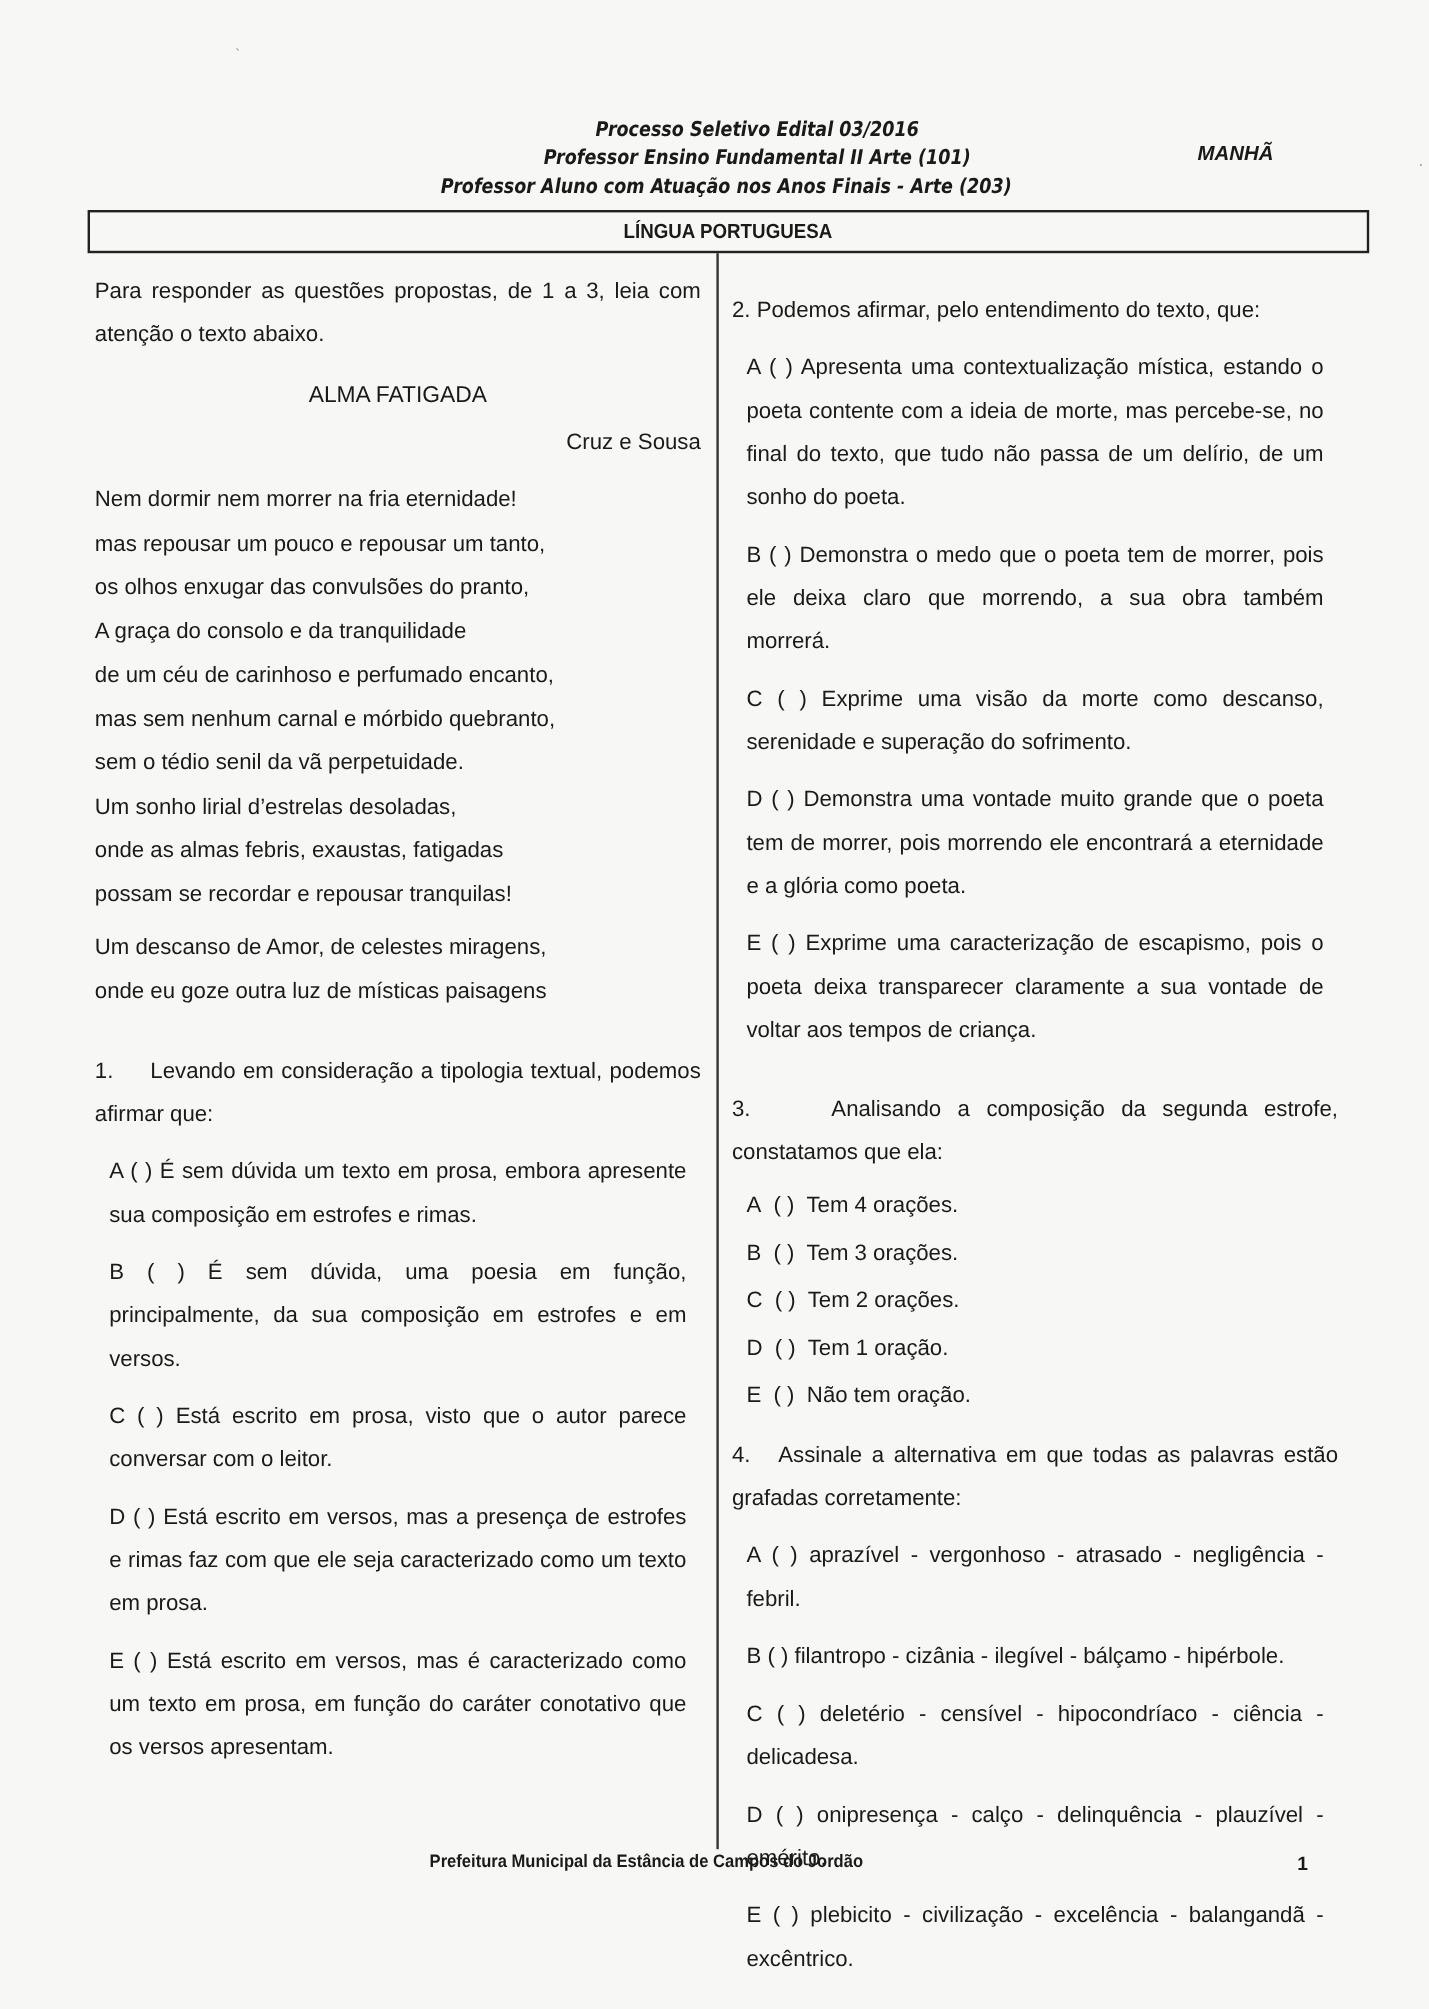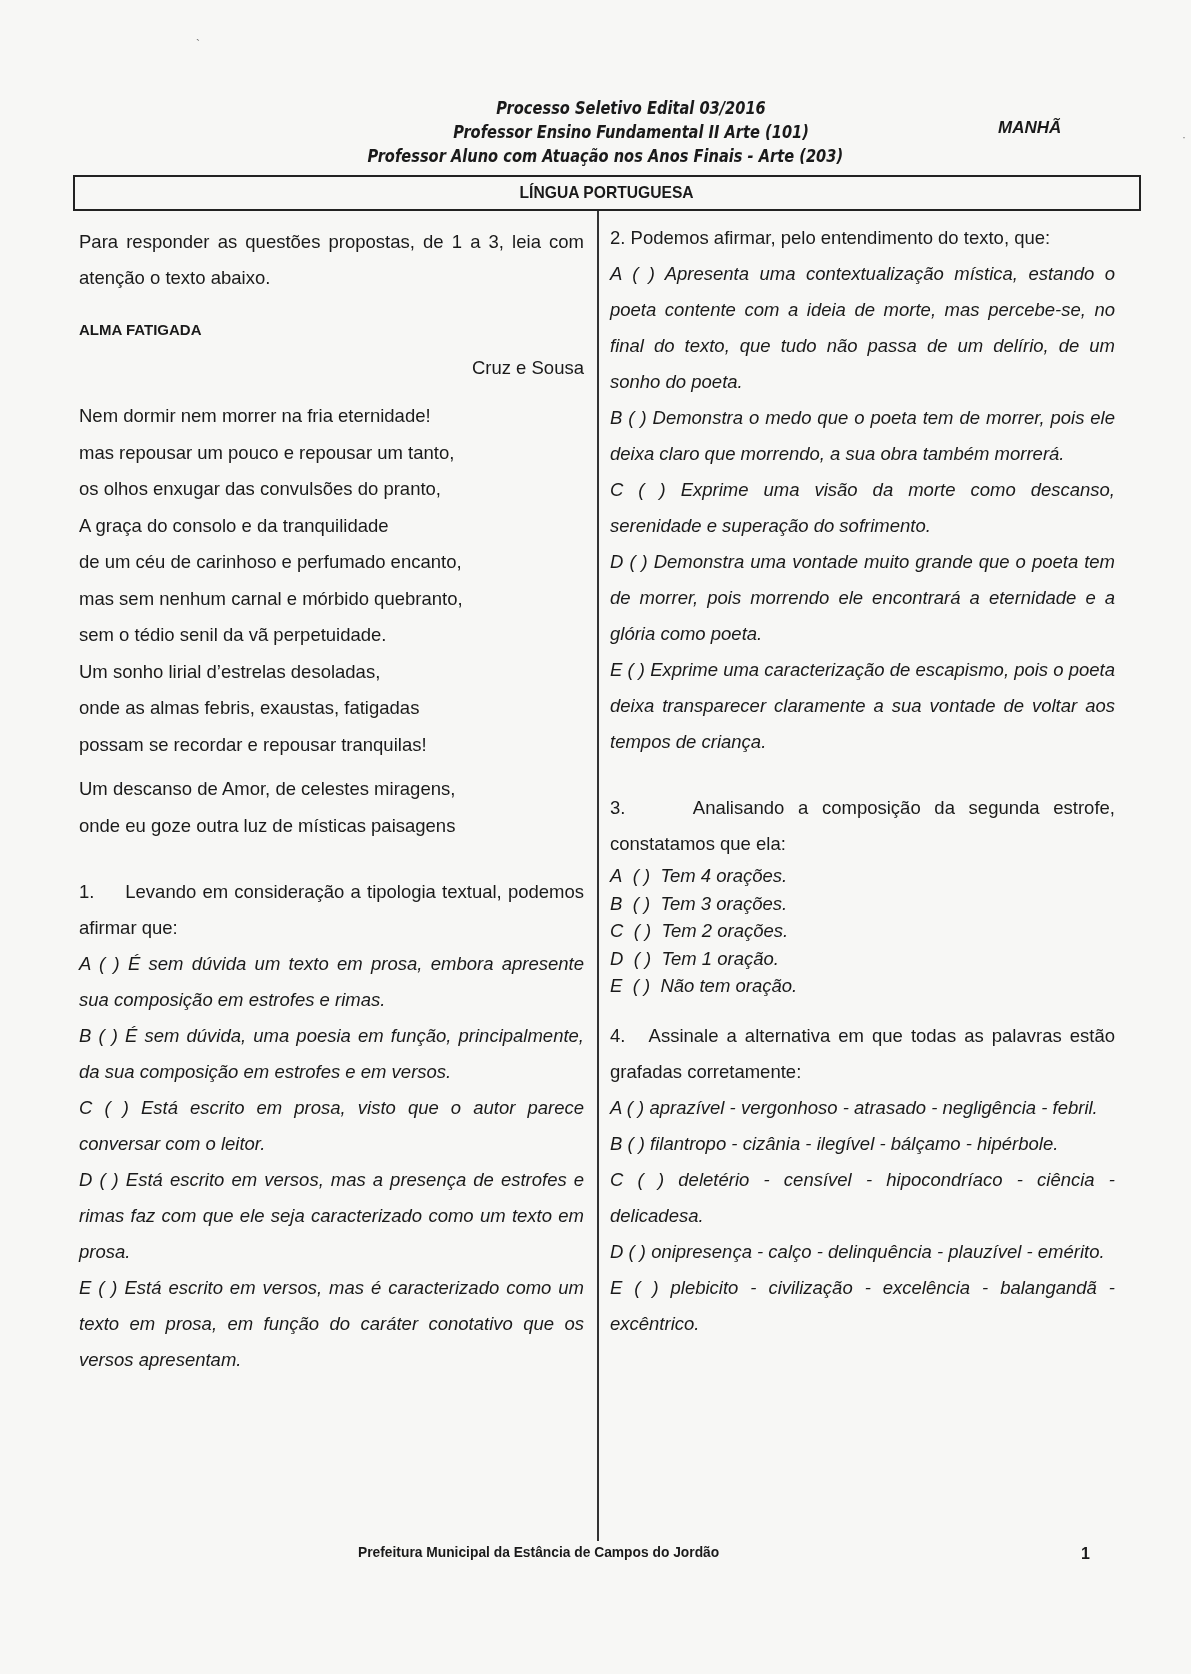--- a/index.html
+++ b/index.html
@@ -39,29 +39,29 @@
   }
   .divider-v {
     position: absolute; left: 597px; top: 211px; width: 2px; height: 1330px;
     background: #333;
   }
   .col {
     position: absolute; font-size: 18.5px; line-height: 36px;
     text-align: justify;
   }
   .col-left { left: 79px; top: 224px; width: 505px; }
-  .col-right { left: 610px; top: 220px; width: 505px; }
+  .col-right { left: 610px; top: 240px; width: 505px; }
   .p { margin: 0; }
-  .poem-title { font-weight: bold; font-size: 15px; margin-top: 14px; line-height: 40px; }
+  .poem-title { text-align: center; font-weight: normal; font-size: 19px; margin-top: 14px; line-height: 40px; }
   .author { text-align: right; line-height: 36px; }
   .stanza { margin-top: 12px; }
   .verse { line-height: 36.5px; white-space: nowrap; text-align: left; }
   .stanza2 { margin-top: 8px; }
   .q-gap { margin-top: 30px; }
-  .opt { margin: 0; font-style: italic; }
+  .opt { margin: 12px; }
   .tight .opt { line-height: 27.5px; }
   .footer {
     position: absolute; top: 1543px; left: 358px;
     font-weight: bold; font-size: 15px;
     font-family: "Liberation Sans", sans-serif;
     transform: scaleX(0.92); transform-origin: left;
   }
   .page-num {
     position: absolute; top: 1545px; left: 1081px;
     font-weight: bold; font-size: 16px;

